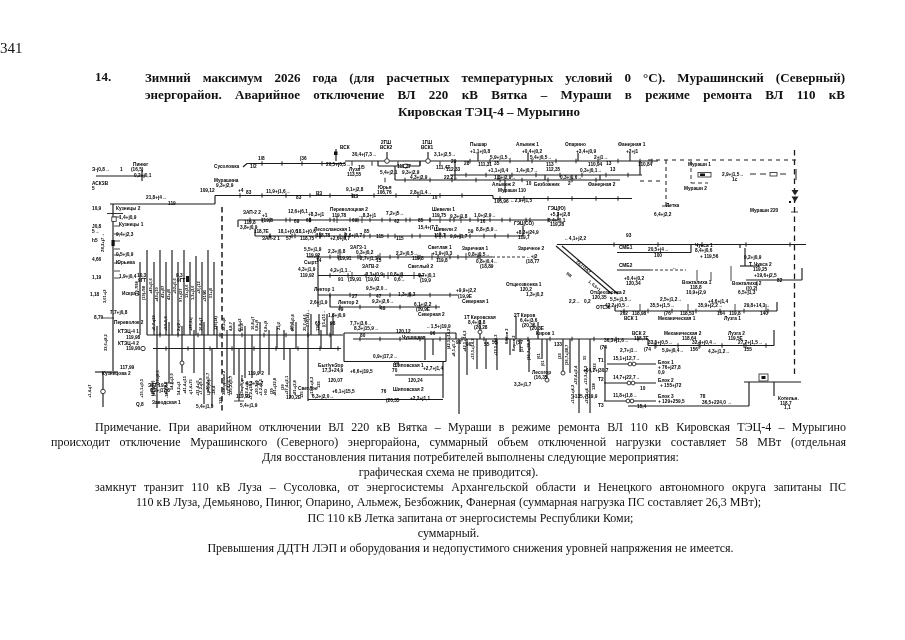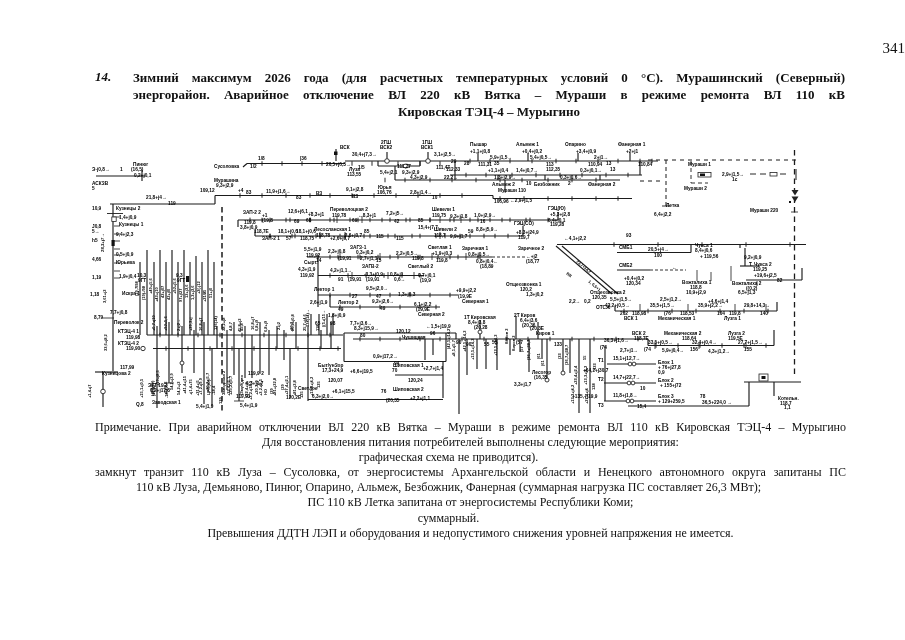--- a/index.html
+++ b/index.html
@@ -1,18 +1,18 @@
 <!DOCTYPE html>
 <html><head><meta charset="utf-8"><style>
 html,body{margin:0;padding:0;background:#ffffff;}
 body{width:905px;height:640px;position:relative;font-family:"Liberation Serif",serif;color:#111;}
-.pageno{position:absolute;top:40px;left:0;width:905px;text-align:right;font-size:15px;}
-.hnum{position:absolute;top:69px;left:95px;font-weight:bold;font-size:13px;font-style:italic;}
+.pageno{position:absolute;top:40px;left:0;width:905px;text-align:left;font-size:15px;}
+.hnum{position:absolute;top:69px;left:95px;font-weight:bold;font-size:13px;}
 .heading{position:absolute;top:69px;left:133px;width:712px;font-weight:bold;font-size:13px;line-height:17.2px;}
-.heading .jl{text-align:justify;text-align-last:justify;}
+.heading .jl{text-align:justify;text-align-last:justify;margin-left:12px;}
 .btext{position:absolute;top:420px;left:51px;width:795px;font-size:12px;line-height:15.1px;}
 .jl{text-align:justify;text-align-last:justify;}
 .ll{text-align:center;}
 .ind{display:inline-block;width:44px;}
 </style></head>
 <body>
 <div class="pageno">341</div>
 <div class="hnum">14.</div>
 <div class="heading">
 <div class="jl">Зимний максимум 2026 года (для расчетных температурных условий 0 °С). Мурашинский (Северный)</div>
@@ -868,19 +868,20 @@
 <text x="492" y="344" font-size="4.75">55</text>
 <text x="516" y="344" font-size="4.75">(57</text>
 <text x="554" y="346" font-size="4.75">133</text>
 <text x="466" y="352" font-size="4.0" transform="rotate(-90 466 352)">+42,5+j14,2</text>
 <text x="497" y="356" font-size="4.0" transform="rotate(-90 497 356)">+13,5+j14,2</text>
 <text x="530" y="360" font-size="4.0" transform="rotate(-90 530 360)">(36,7+j38,7</text>
 </g>
   </svg>
 <div class="btext">
 <div class="jl"><span class="ind"></span>Примечание. При аварийном отключении ВЛ 220 кВ Вятка – Мураши в режиме ремонта ВЛ 110 кВ Кировская ТЭЦ-4 – Мурыгино</div>
+<div class="jl">происходит отключение Мурашинского (Северного) энергорайона, суммарный объем отключенной нагрузки составляет 58 МВт (отдельная</div>
 <div class="ll"><span class="ind"></span>Для восстановления питания потребителей выполнены следующие мероприятия:</div>
 <div class="ll">графическая схема не приводится).</div>
 <div class="jl"><span class="ind"></span>замкнут транзит 110 кВ Луза – Сусоловка, от энергосистемы Архангельской области и Ненецкого автономного округа запитаны ПС</div>
 <div class="ll">110 кВ Луза, Демьяново, Пинюг, Опарино, Альмеж, Безбожник, Фанерная (суммарная нагрузка ПС составляет 26,3 МВт);</div>
 <div class="ll"><span class="ind"></span>ПС 110 кВ Летка запитана от энергосистемы Республики Коми;</div>
 <div class="ll">суммарный.</div>
 <div class="ll"><span class="ind"></span>Превышения ДДТН ЛЭП и оборудования и недопустимого снижения уровней напряжения не имеется.</div>
 </div>
 </body></html>

